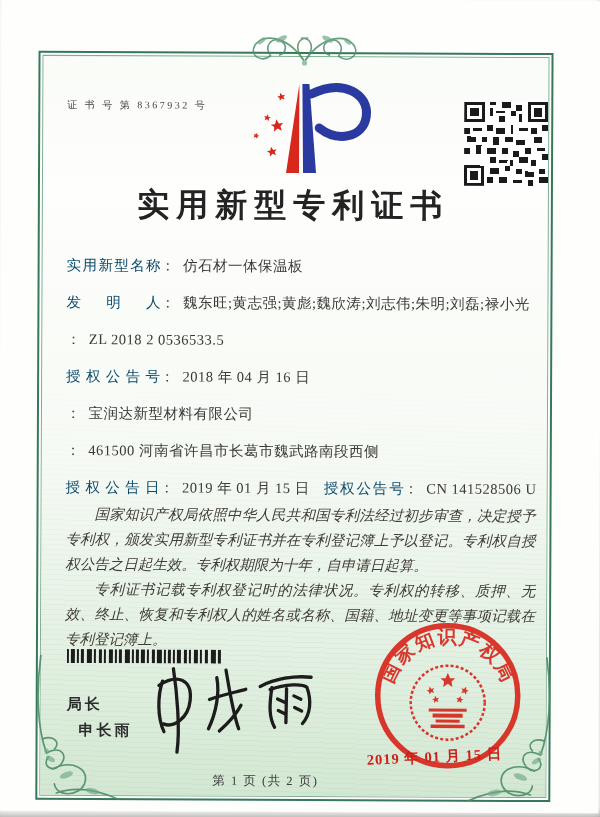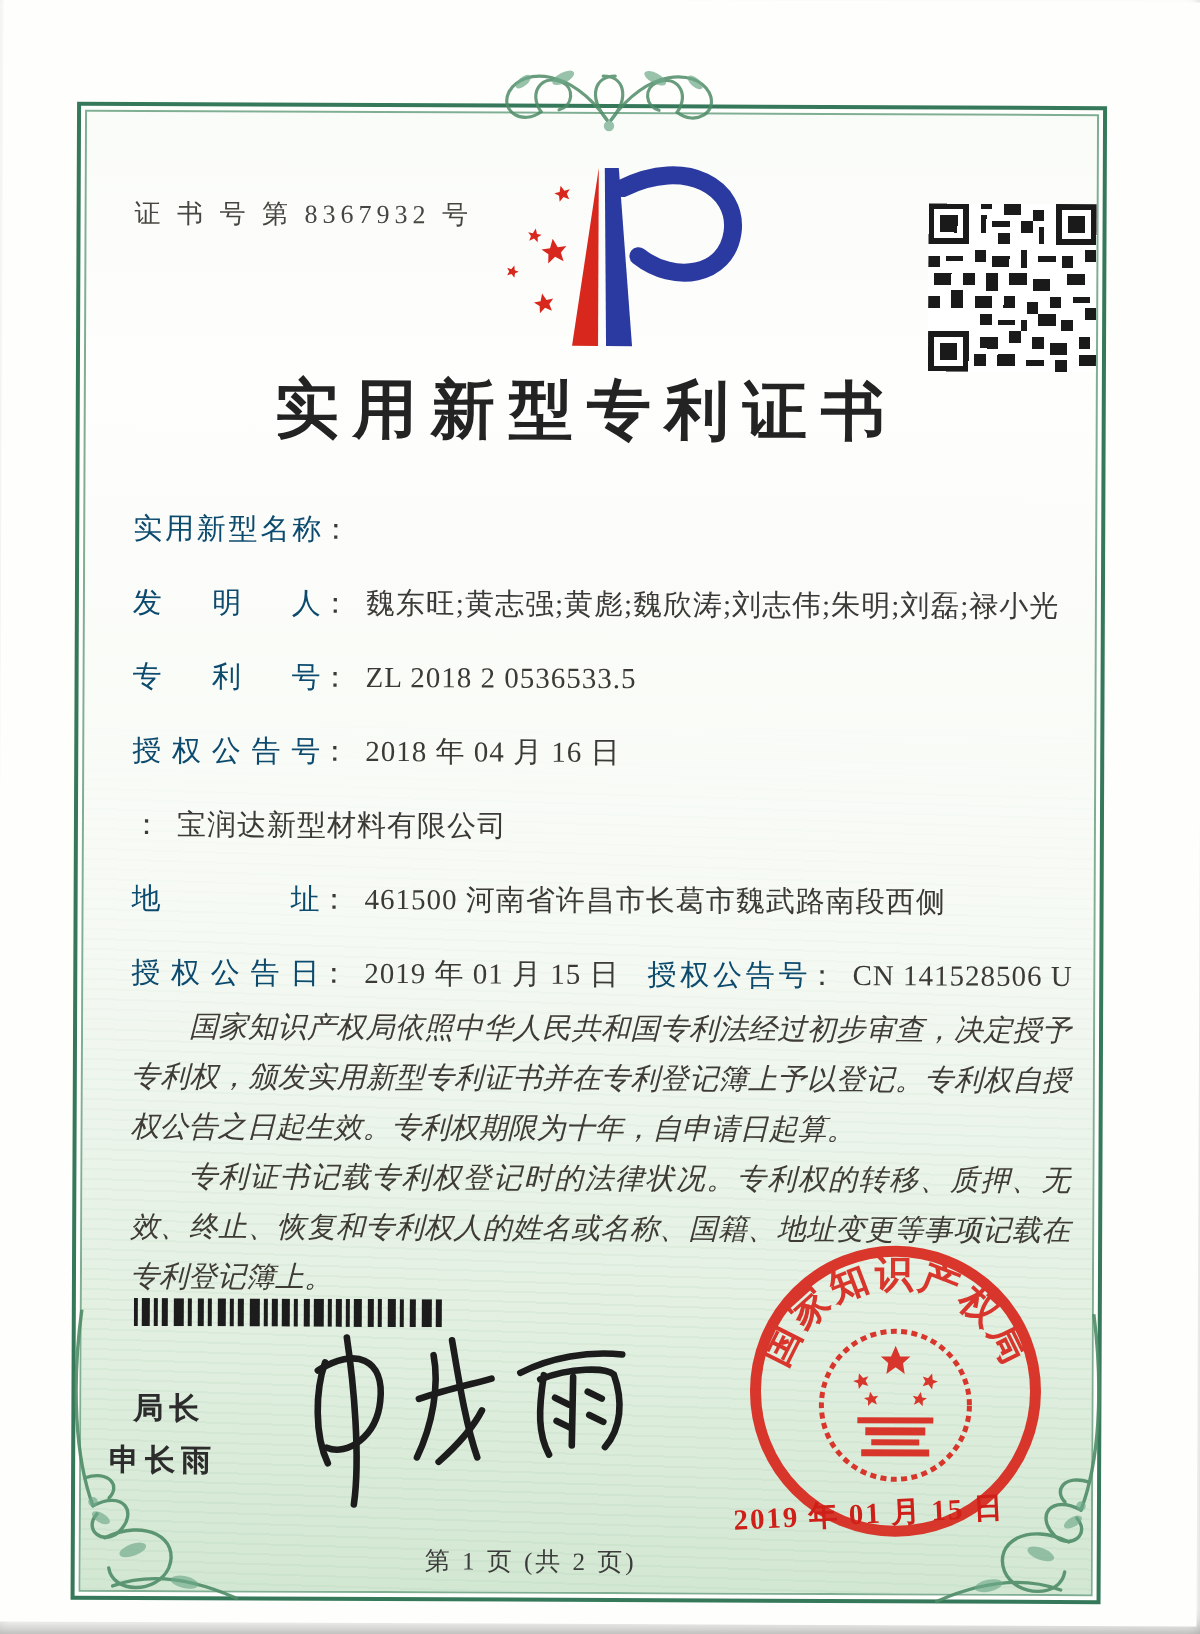--- a/index.html
+++ b/index.html
@@ -9,40 +9,40 @@
   .sheet{position:absolute;left:0;top:0;width:600px;height:812px;background:#fefefc;transform:rotate(.25deg);transform-origin:50% 50%;}
   .frame{position:absolute;left:37px;top:52px;width:511px;height:745px;border:2.5px solid #35795a;}
   .frame .inner-line{position:absolute;left:2px;top:2px;right:2px;bottom:2px;border:1px solid #7fae93;}
   .tint{position:absolute;left:3px;top:3px;right:3px;bottom:3px;
         background:linear-gradient(180deg,rgba(236,245,236,.25) 0%,rgba(255,255,255,0) 18%,rgba(231,242,230,.35) 55%,rgba(219,236,218,.8) 82%,rgba(208,230,208,.95) 100%);}
   .guilloche{position:absolute;left:3px;top:40%;right:3px;bottom:3px;opacity:.5;
         background:repeating-linear-gradient(1.5deg,rgba(118,173,135,.16) 0 1px,rgba(255,255,255,0) 1px 5px);
         -webkit-mask-image:linear-gradient(180deg,transparent 0,black 70%);mask-image:linear-gradient(180deg,transparent 0,black 70%);}
   .content{position:absolute;left:0;top:0;width:600px;height:812px;z-index:2;}
 
-  .cert-no{position:absolute;left:66px;top:99px;font-size:13px;letter-spacing:2.5px;color:#474540;}
+  .cert-no{position:absolute;left:66px;top:99px;font-size:10px;letter-spacing:2.5px;color:#474540;}
   .title{position:absolute;left:37px;top:184px;width:511px;text-align:center;font-size:32px;font-weight:700;
          letter-spacing:7px;color:#232323;}
 
   .rows{position:absolute;left:66px;top:255px;width:472px;font-size:14.5px;color:#3c3a36;}
   .row{display:flex;align-items:baseline;margin-bottom:15px;line-height:22px;white-space:nowrap;}
   .lbl{display:inline-block;width:94px;text-align:justify;text-align-last:justify;color:#0c4a6e;}
   .colon{margin-right:8px;}
   .val{letter-spacing:.5px;}
   .pair2{margin-left:14px;display:flex;align-items:center;}
   .pair2 .lbl{width:80px;}
 
   .paras{position:absolute;left:66px;top:503px;width:470px;font-size:14.5px;line-height:25px;color:#3f3c35;
          font-style:italic;text-align:justify;}
   .paras p{margin:0;text-indent:2em;}
 
   .barcode{position:absolute;left:68px;top:650px;}
   .sig-title{position:absolute;left:68px;top:696px;font-family:Liberation Sans, sans-serif;
              font-weight:700;font-size:15px;letter-spacing:3px;color:#2c2c2c;}
-  .sig-name{position:absolute;left:56px;top:722px;font-family:"Liberation Sans","DejaVu Sans",sans-serif;
+  .sig-name{position:absolute;left:80px;top:722px;font-family:"Liberation Sans","DejaVu Sans",sans-serif;
             font-weight:700;font-size:15px;letter-spacing:3px;color:#2c2c2c;}
   .autograph{position:absolute;left:152px;top:658px;transform:rotate(-4deg);}
 
   .seal{position:absolute;left:374px;top:620px;}
   .seal-date{position:absolute;left:356px;top:747px;width:160px;text-align:center;color:#ce2018;
              font-size:14.5px;font-weight:700;letter-spacing:1px;transform:rotate(-3deg);}
   .footer-page{position:absolute;left:37px;top:773px;width:460px;text-align:center;font-size:12.5px;
                letter-spacing:1.5px;color:#3b3b3b;}
 
   .logo{position:absolute;left:238px;top:76px;}
@@ -209,42 +209,41 @@
           </g>
         </svg>
       </div>
 
       <div class="title">实用新型专利证书</div>
 
       <div class="rows">
         <div class="row">
           <span class="lbl">实用新型名称</span>
             <span class="colon">：</span>
+          <span class="val">仿石材一体保温板</span>
         </div>
         <div class="row">
           <span class="lbl">发明人</span>
             <span class="colon">：</span>
           <span class="val">魏东旺;黄志强;黄彪;魏欣涛;刘志伟;朱明;刘磊;禄小光</span>
         </div>
         <div class="row">
-          <span class="lbl">专利号</span>
             <span class="colon">：</span>
           <span class="val">ZL 2018 2 0536533.5</span>
         </div>
         <div class="row">
           <span class="lbl">授权公告号</span>
             <span class="colon">：</span>
           <span class="val">2018 年 04 月 16 日</span>
         </div>
         <div class="row">
             <span class="colon">：</span>
           <span class="val">宝润达新型材料有限公司</span>
         </div>
         <div class="row">
-          <span class="lbl">地址</span>
             <span class="colon">：</span>
           <span class="val">461500 河南省许昌市长葛市魏武路南段西侧</span>
         </div>
         <div class="row">
           <span class="lbl">授权公告日</span>
             <span class="colon">：</span>
           <span class="val">2019 年 01 月 15 日</span>
           <span class="pair2">
             <span class="lbl">授权公告号</span>
               <span class="colon">：</span>

